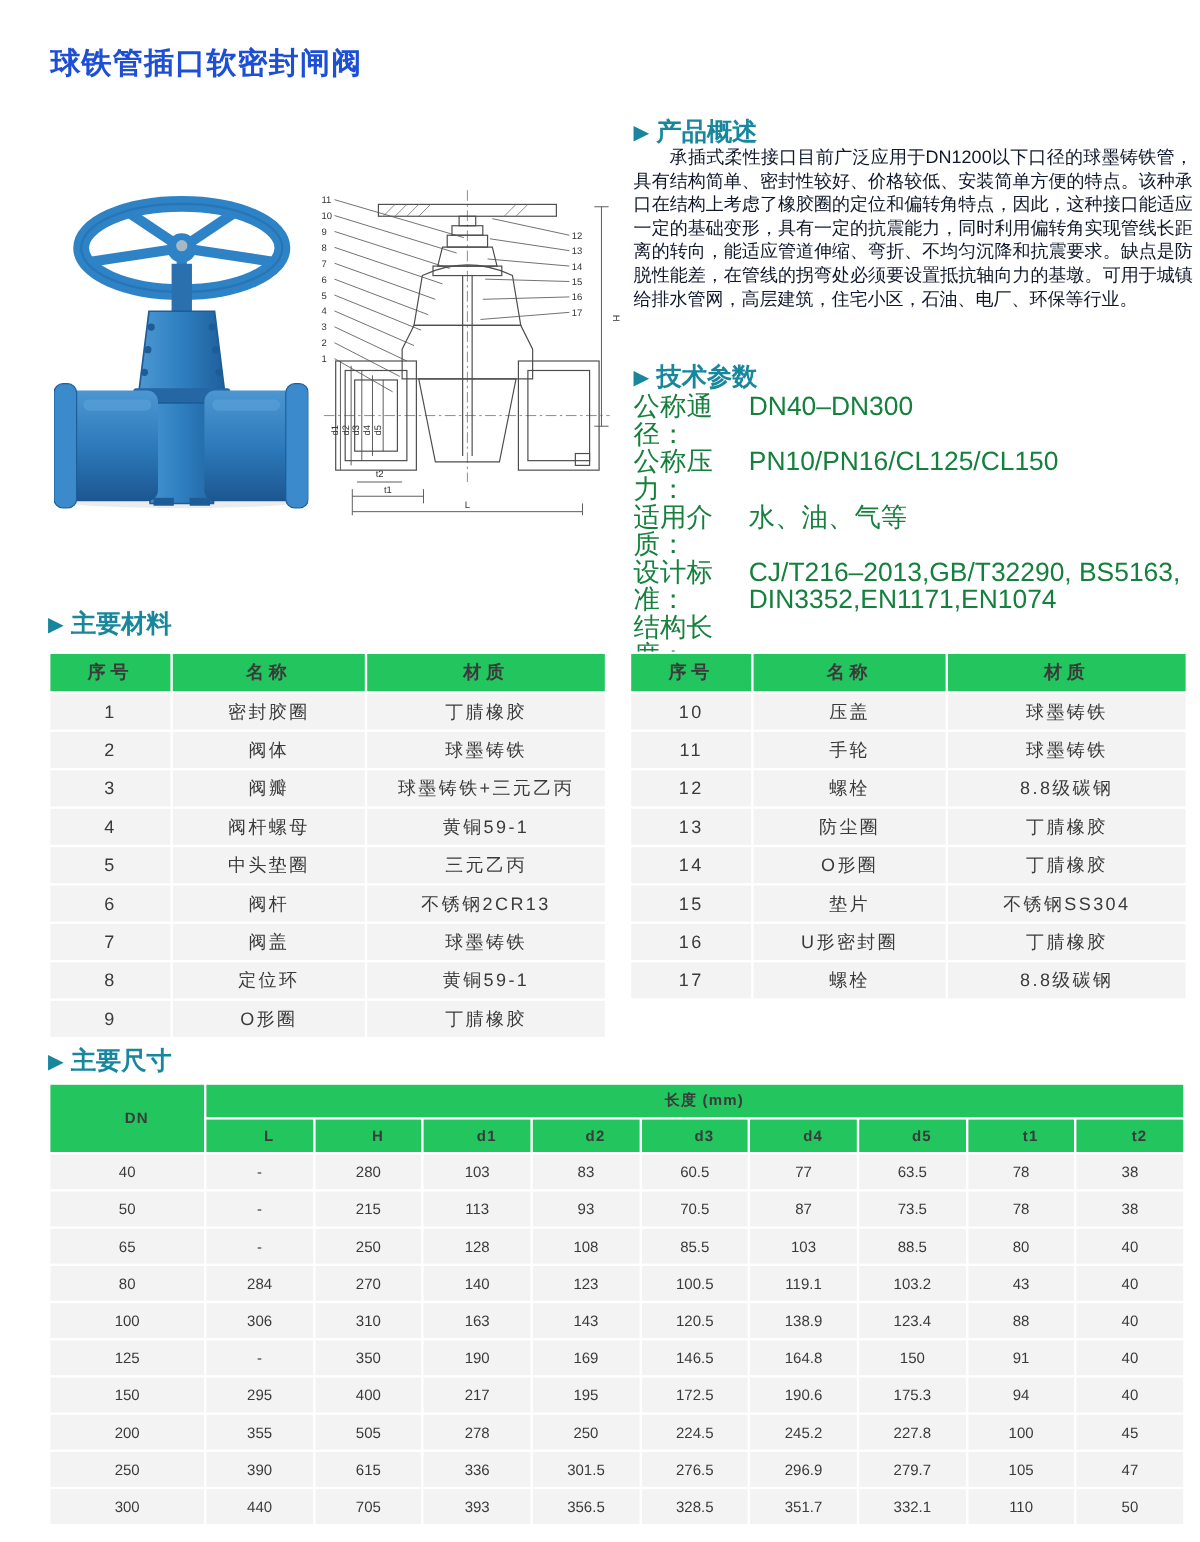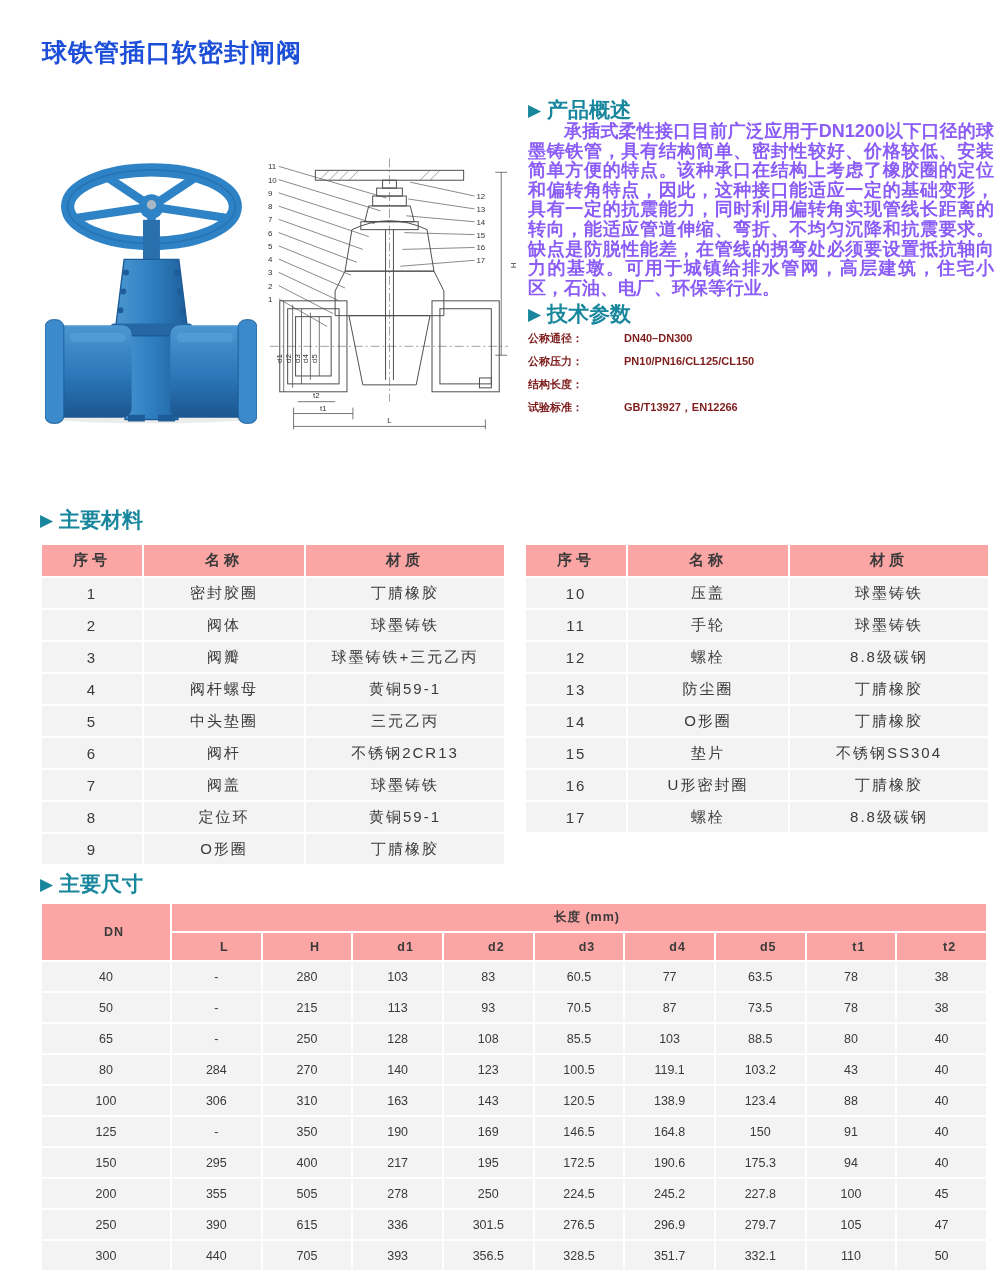--- a/index.html
+++ b/index.html
@@ -20,31 +20,31 @@
   
   .sec-heading {
     display:flex; align-items:center; gap:6px;
     font-size:21px; font-weight:bold; color:#18879d;
   }
   .sec-heading .arrow { font-size:17px; color:#18879d; line-height:1; }
 
   
   .overview-body {
     left:528px; top:122px; width:466px;
-    font-size:18px; line-height:19.6px; font-weight:700;
-    text-align:justify; text-indent:2em; color:#8b5cf6;
+    font-size:15px; line-height:19.6px; font-weight:400;
+    text-align:justify; text-indent:2em; color:#0f172a;
   }
   .tech-list { left:528px; top:327px; width:470px; list-style:none; }
-  .tech-list li { display:flex; font-size:11px; line-height:23px; font-weight:700; color:#7f1d1d; }
+  .tech-list li { display:flex; font-size:22px; line-height:23px; font-weight:400; color:#15803d; }
   .tp-label { width:96px; flex:none; }
   .tp-value { white-space:pre-line; }
 
   
   table { border-collapse:separate; border-spacing:2px; background:#fff; table-layout:fixed; }
-  th { background:#fca5a5; font-weight:bold; color:#3a3a3a; }
+  th { background:#22c55e; font-weight:bold; color:#3a3a3a; }
   td { background:#f3f3f4; color:#3a3a3a; text-align:center; }
   th, td { text-align:center; vertical-align:middle; }
 
   .mat-table { width:460px; font-size:15px; }
   .mat-table th { height:31px; letter-spacing:4px; }
   .mat-table td { height:30px; letter-spacing:2px; }
   .mat-table col.c1 { width:100px; } .mat-table col.c2 { width:160px; } .mat-table col.c3 { width:198px; }
 
   .dim-table { width:948px; font-size:12.5px; }
   .dim-table th { height:27px; font-weight:bold; letter-spacing:1px;padding-left:16px; }
@@ -237,20 +237,29 @@
 <ul id="tech-params" class="abs tech-list">
     <li>
       <span class="tp-label">公称通径：</span>
       <span class="tp-value">DN40–DN300</span>
     </li>
     <li>
       <span class="tp-label">公称压力：</span>
       <span class="tp-value">PN10/PN16/CL125/CL150</span>
     </li>
     <li>
+      <span class="tp-label">适用介质：</span>
+      <span class="tp-value">水、油、气等</span>
+    </li>
+    <li>
+      <span class="tp-label">设计标准：</span>
+      <span class="tp-value">CJ/T216–2013,GB/T32290, BS5163,
+DIN3352,EN1171,EN1074</span>
+    </li>
+    <li>
       <span class="tp-label">结构长度：</span>
     </li>
     <li>
       <span class="tp-label">试验标准：</span>
       <span class="tp-value">GB/T13927，EN12266</span>
     </li>
   </ul>
 
 <div class="abs sec-heading heading-materials">
   <span class="arrow">▶</span>

